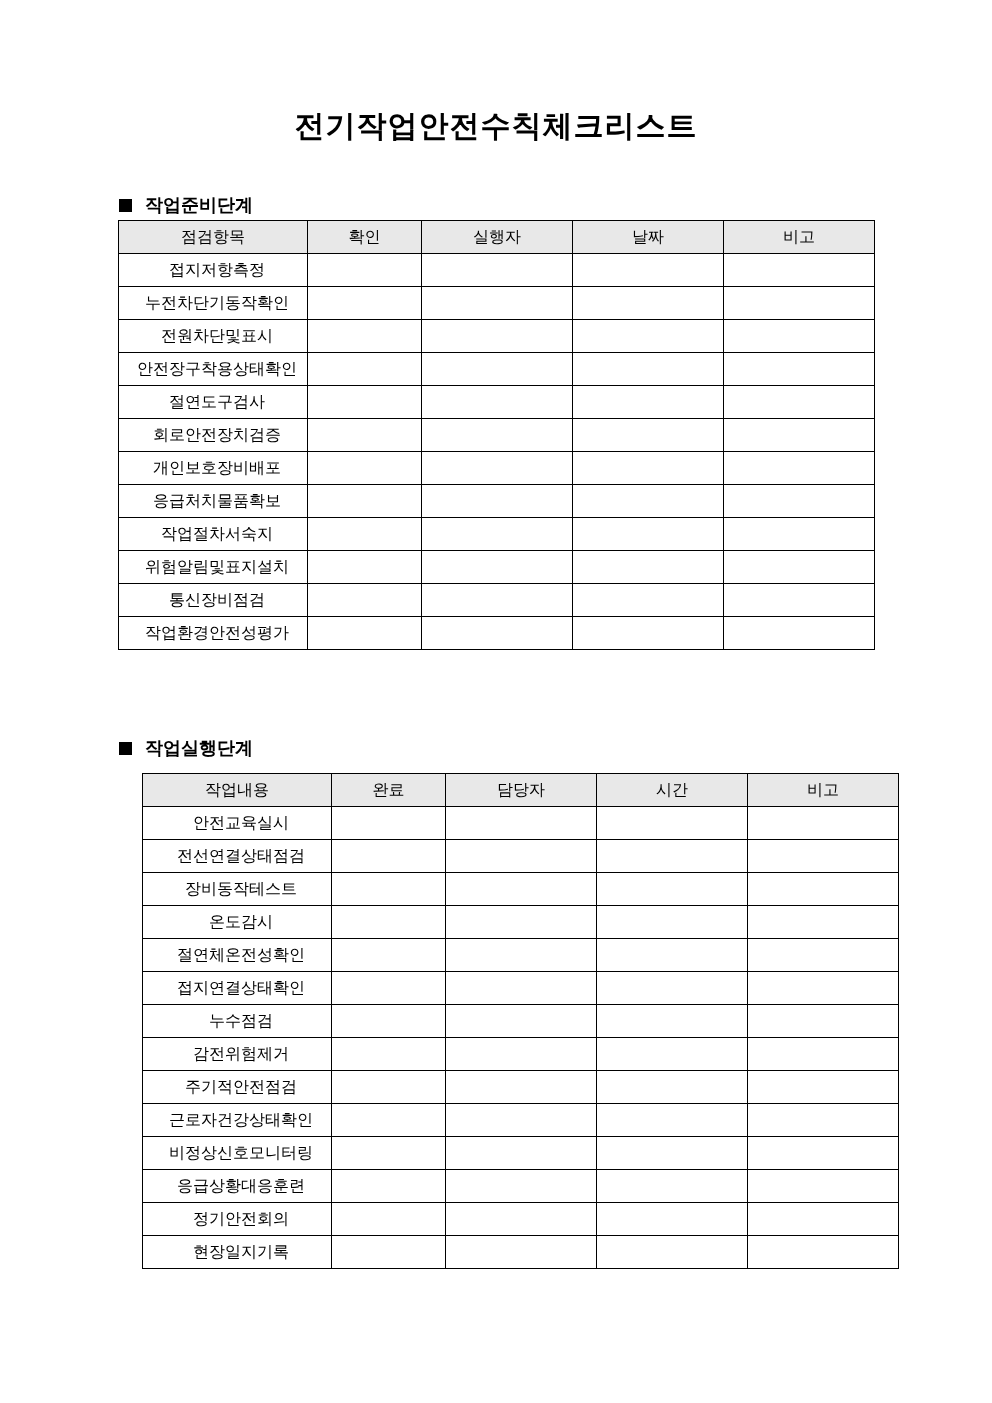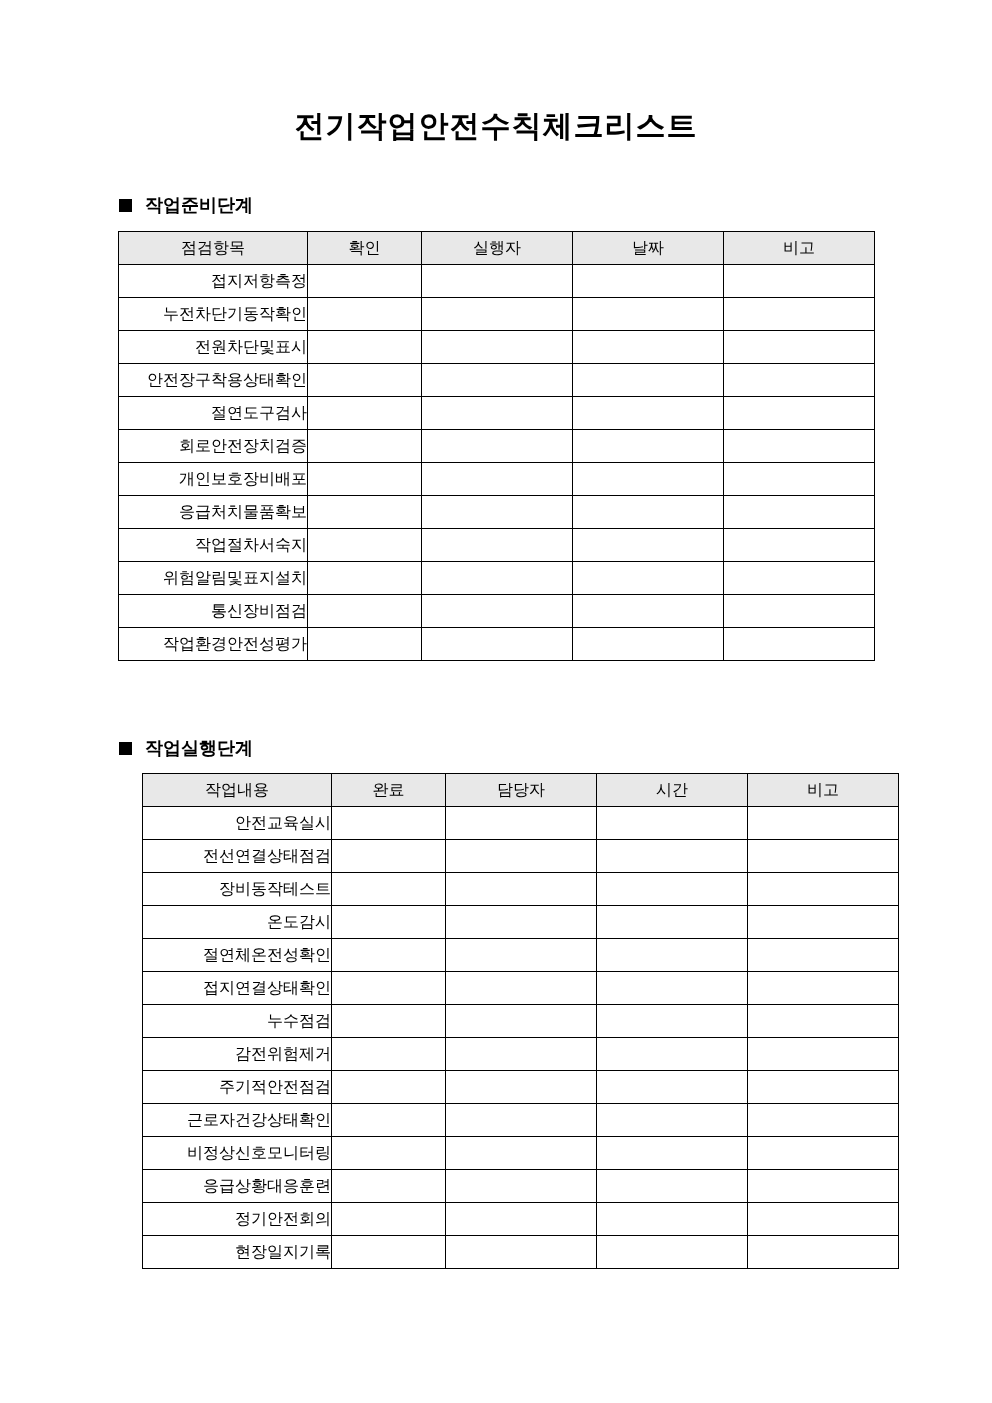--- a/index.html
+++ b/index.html
@@ -22,34 +22,34 @@
   table.checklist {
     position: absolute; left: 118px; width: 757px; border-collapse: collapse;
     table-layout: fixed; font-size: 16px;
   }
   table.checklist th, table.checklist td {
     border: 1px solid #000; height: 32px; padding: 0; line-height: 32px;
   }
   table.checklist th {
     background: #e8e8e8; font-weight: normal; text-align: center;
   }
-  table.checklist td.item { padding-left: 8px; text-align: right; white-space: nowrap; }
+  table.checklist td.item { padding-left: 8px; text-align: center; white-space: nowrap; }
   col.c1 { width: 189px; } col.c2 { width: 114px; } col.c3 { width: 151px; }
   col.c4 { width: 151px; } col.c5 { width: 151px; }
 </style>
 </head>
 <body>
 
 <div class="title">전기작업안전수칙체크리스트</div>
 
 <div class="section-heading" style="top:192px;">
   <span class="sq"></span>
   <span>작업준비단계</span>
 </div>
-<table class="checklist" style="top:231px;">
+<table class="checklist" style="top:220px;">
   <colgroup>
       <col class="c1">
       <col class="c2">
       <col class="c3">
       <col class="c4">
       <col class="c5">
     </colgroup>
   <thead>
     <tr>
       <th>점검항목</th>

